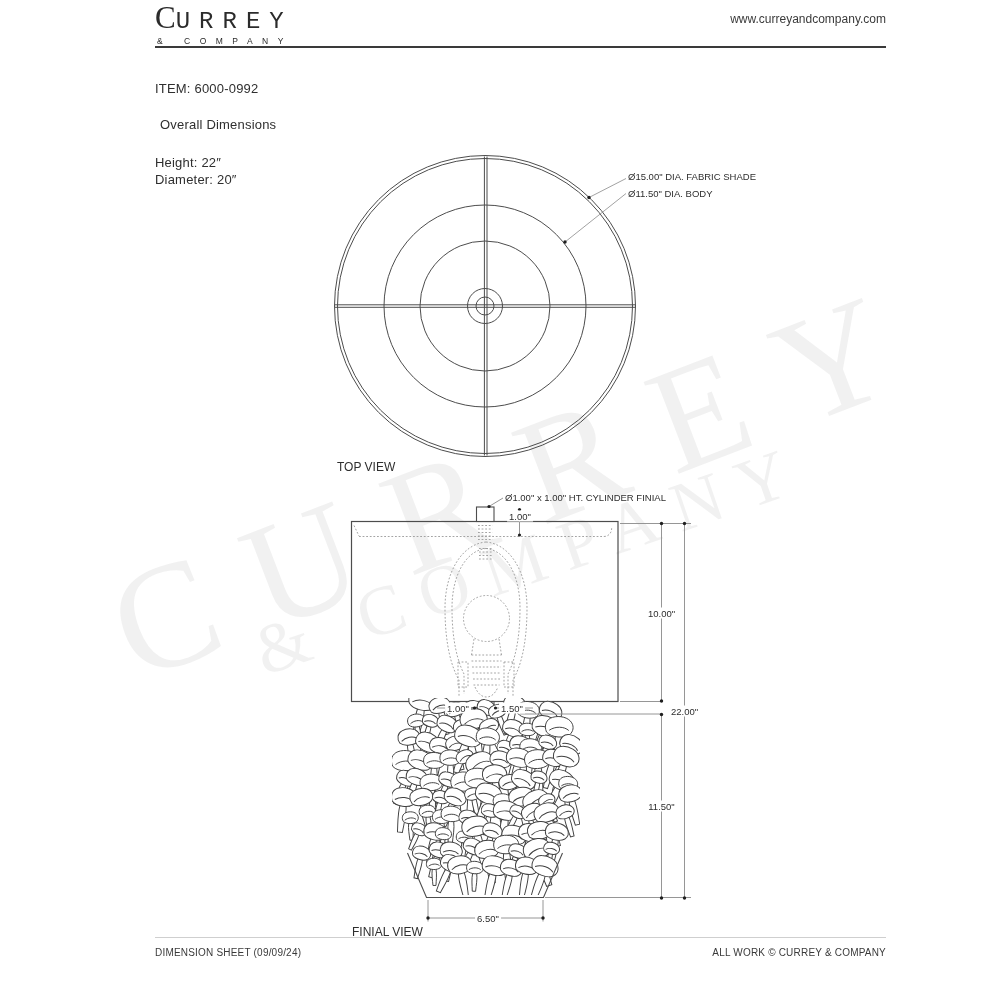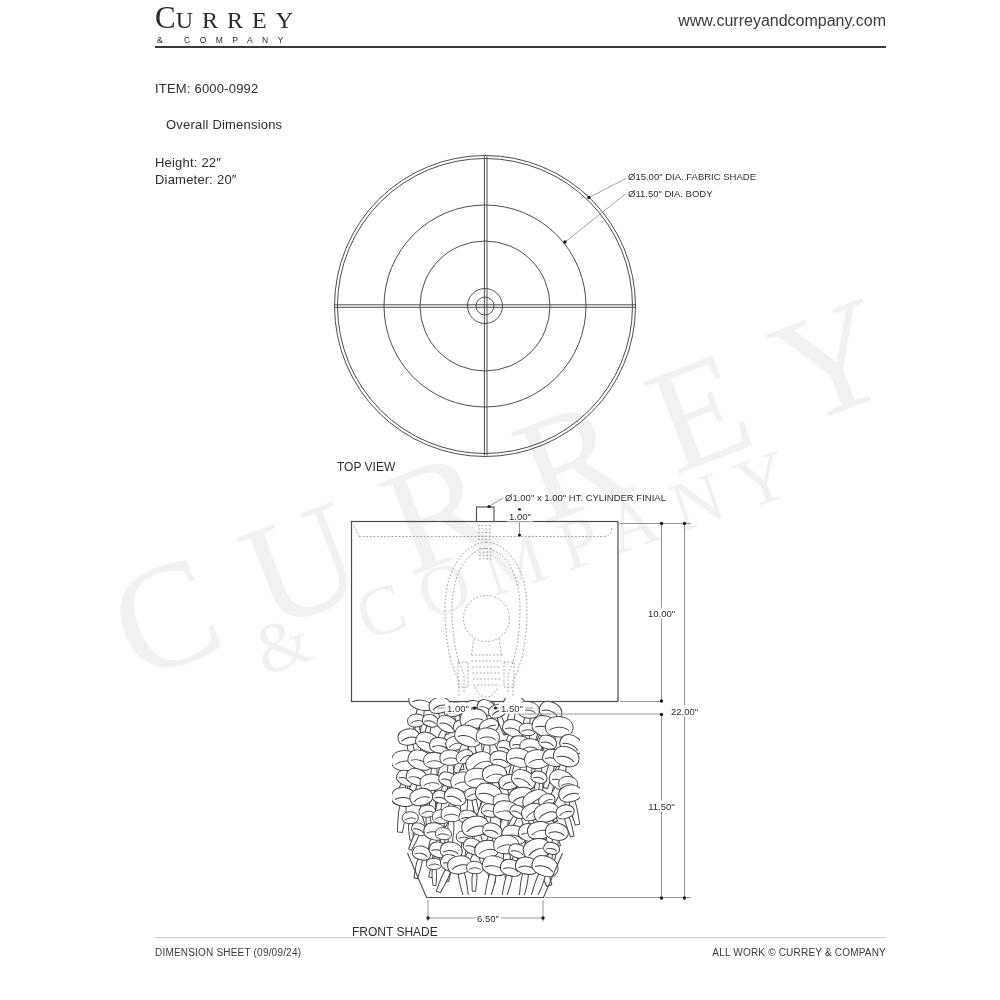--- a/index.html
+++ b/index.html
@@ -9,24 +9,24 @@
   
   .wm{position:absolute;z-index:1;font-family:"Liberation Serif","DejaVu Serif",serif;
       color:rgba(50,50,50,0.07);white-space:nowrap;pointer-events:none;}
   .wm1{left:150px;top:330px;width:740px;height:300px;display:flex;align-items:center;justify-content:center;
        font-size:150px;letter-spacing:42px;transform:rotate(-21deg);}
   .wm2{left:170px;top:470px;width:720px;height:180px;display:flex;align-items:center;justify-content:center;
        font-size:70px;letter-spacing:18px;transform:rotate(-19deg);}
   
   .logo{left:155px;top:2px;line-height:1;color:#2b2b2b;font-family:"Liberation Serif","DejaVu Serif",serif;}
   .logo-c{font-size:31px;}
-  .logo-rest{font-size:24px;letter-spacing:9px;}
+  .logo-rest{font-size:24px;letter-spacing:9px;font-family:Liberation Mono, monospace;}
   .logo-sub{font-size:8.5px;letter-spacing:9.5px;margin-top:3px;margin-left:2px;color:#2b2b2b;
             font-family:"Liberation Sans",sans-serif;}
-  .url{right:114px;top:12px;font-size:16px;color:#3a3a3a;}
+  .url{right:114px;top:12px;font-size:12px;color:#3a3a3a;}
   .hrule{left:155px;top:46px;width:731px;height:2px;background:#3a3a3a;}
   
   .info{font-size:13px;color:#2f2f2f;letter-spacing:0.2px;}
   
   .lab{font-size:12px;color:#2e2e2e;white-space:nowrap;z-index:3;}
   .callout{font-size:9.5px;color:#2e2e2e;white-space:nowrap;z-index:3;}
   .dim{font-size:9.5px;color:#2e2e2e;white-space:nowrap;z-index:3;background:#fff;
        padding:0 2px;transform:translate(-50%,-50%);}
   
   .frule{left:155px;top:937px;width:731px;height:1px;background:#cfcfcf;}
@@ -42,21 +42,21 @@
   <div class="wm wm2">&amp; COMPANY</div>
 
   <div class="abs logo">
     <span class="logo-c">C</span><span class="logo-rest">URREY</span>
     <div class="logo-sub">&amp; COMPANY</div>
   </div>
   <div class="abs url">www.curreyandcompany.com</div>
   <div class="abs hrule"></div>
 
   <div class="abs info" style="left:155px;top:81px;">ITEM: 6000-0992</div>
-  <div class="abs info" style="left:166px;top:117px;">Overall Dimensions</div>
+  <div class="abs info" style="left:160px;top:117px;">Overall Dimensions</div>
   <div class="abs info" style="left:155px;top:155px;">Height: 22″</div>
   <div class="abs info" style="left:155px;top:172px;">Diameter: 20″</div>
 
   <svg class="draw" width="1000" height="1000" viewBox="0 0 1000 1000">
 
     <g fill="none" stroke="#4d4d4d" stroke-width="1">
       <circle cx="485" cy="306" r="150.5"></circle>
       <circle cx="485" cy="306" r="147.5"></circle>
       <circle cx="485" cy="306" r="101"></circle>
       <circle cx="485" cy="306" r="65"></circle>
@@ -660,19 +660,19 @@
   <div class="abs lab" style="left:337px;top:460px;">TOP VIEW</div>
 
   <div class="abs callout" style="left:505px;top:492px;">Ø1.00" x 1.00" HT. CYLINDER FINIAL</div>
   <div class="abs dim" style="left:520px;top:516px;">1.00"</div>
   <div class="abs dim" style="left:661.5px;top:613px;">10.00"</div>
   <div class="abs dim" style="left:684.5px;top:711px;">22.00"</div>
   <div class="abs dim" style="left:661.5px;top:806px;">11.50"</div>
   <div class="abs dim" style="left:458px;top:708px;">1.00"</div>
   <div class="abs dim" style="left:512px;top:708px;">1.50"</div>
   <div class="abs dim" style="left:488px;top:918px;">6.50"</div>
-  <div class="abs lab" style="left:352px;top:925px;">FRONT SHADE</div>
+  <div class="abs lab" style="left:352px;top:925px;">FINIAL VIEW</div>
 
   <div class="abs frule"></div>
   <div class="abs foot" style="left:155px;">DIMENSION SHEET (09/09/24)</div>
   <div class="abs foot" style="right:114px;">ALL WORK © CURREY &amp; COMPANY</div>
 
 </div>
 
 </body></html>

